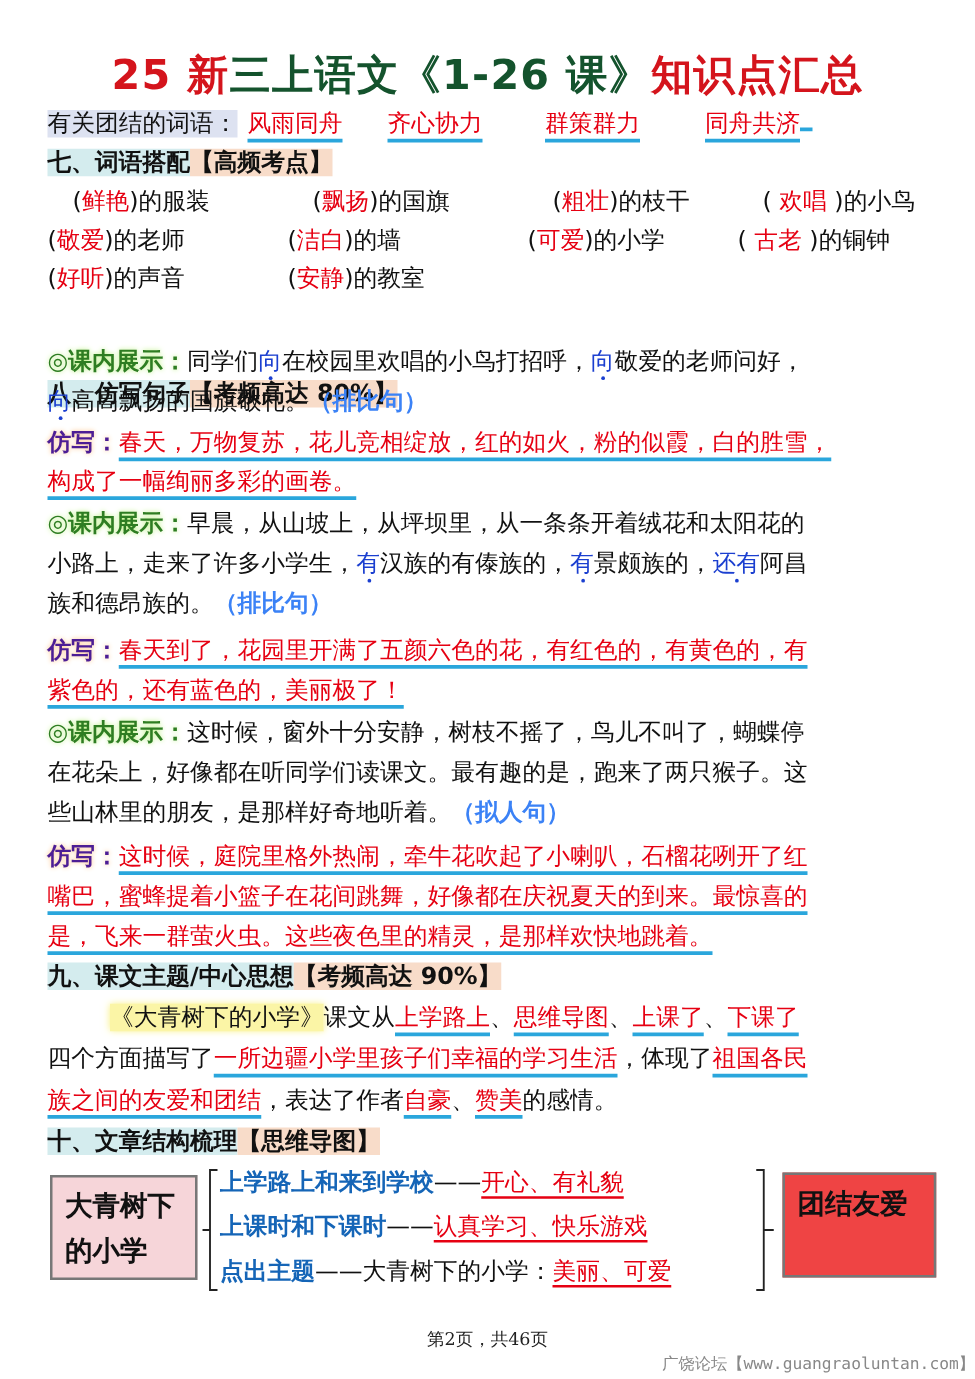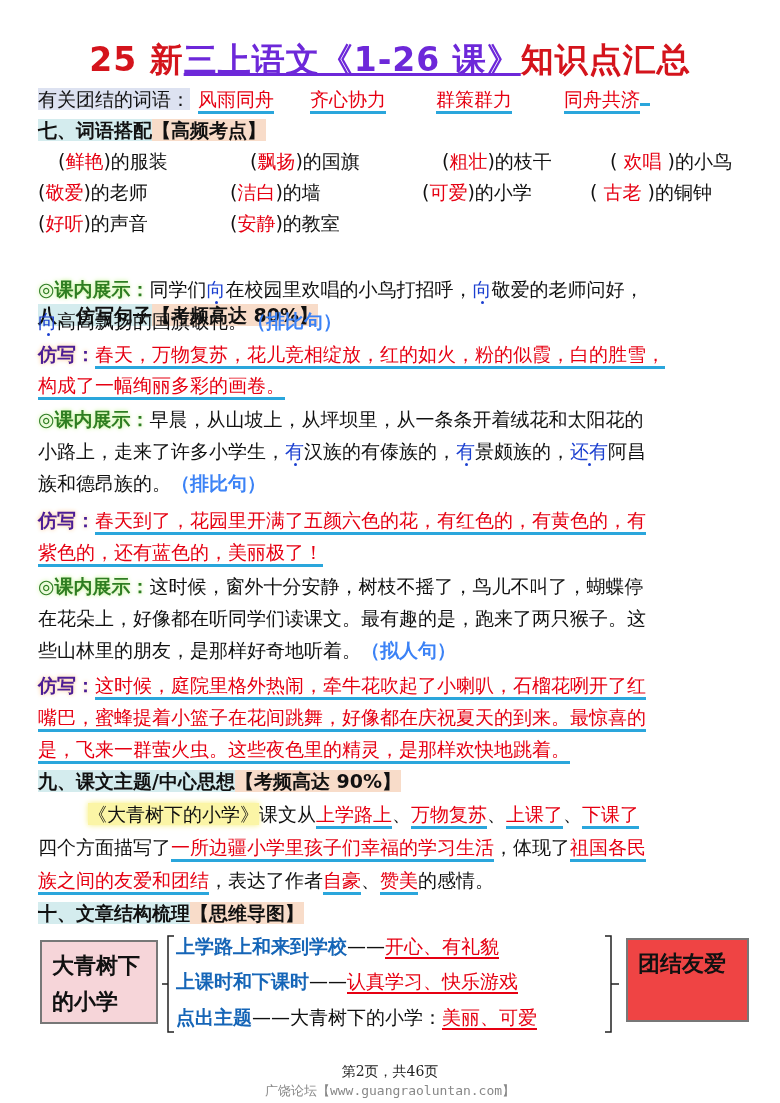--- a/index.html
+++ b/index.html
@@ -1,38 +1,38 @@
 <!DOCTYPE html>
 <html><head>
 <meta charset="utf-8">
 <style>
   html,body{margin:0;padding:0;background:#fff;}
   body{width:780px;height:1103px;position:relative;overflow:hidden;font-family:"DejaVu Sans","Liberation Sans",sans-serif;color:#111;}
   .title{position:absolute;left:0;top:38px;width:780px;text-align:center;font-size:33px;font-weight:bold;letter-spacing:1px;font-family:"DejaVu Sans",sans-serif;}
   .title .red{color:#d4141c;}
-  .title .blk{color:#6d28d9;text-decoration:underline;}
+  .title .blk{color:#14532d;}
   .line{position:absolute;left:38px;font-size:19px;line-height:30px;white-space:nowrap;}
   .hdr-a{background:#d4ecee;}
   .hdr-b{background:#f8dcc9;}
   .hdr-c{background:#dde2f1;}
   .red{color:#e60012;}
   .ul{border-bottom:3px solid #2aa6dc;padding-bottom:1px;}
   .redul{border-bottom:2px solid #e60012;}
   .green{color:#3b82f6;}
   .lbl-green{color:#2e7d22;font-weight:bold;text-shadow:0 0 4px #b8f07a;}
   .lbl-ora{color:#4c1d95;font-weight:bold;text-shadow:0 0 4px #ffc48a;}
   .blue-dot{color:#1b3fd0;position:relative;}
   .blue-dot::after{content:"";position:absolute;left:50%;bottom:-4px;width:3px;height:3px;margin-left:-1px;background:#1b3fd0;border-radius:50%;}
   .yel{background:#fbf5a6;box-shadow:0 0 6px #f8ef7a;}
   .col{display:inline-block;}
   .box{position:absolute;border:2px solid #777;font-size:22px;line-height:36px;padding:0 10px;box-sizing:border-box;font-weight:bold;}
   .map-item{position:absolute;font-size:19px;line-height:28px;white-space:nowrap;}
   .mblue{color:#1565b7;font-weight:bold;}
   .footer1{position:absolute;top:1063px;width:780px;text-align:center;font-size:14px;font-family:"DejaVu Serif",serif;color:#222;}
-  .footer2{position:absolute;top:1082px;width:780px;text-align:center;font-size:13px;color:#888;font-family:"DejaVu Sans Mono",monospace;}
+  .footer2{position:absolute;top:1082px;width:780px;text-align:right;font-size:13px;color:#888;font-family:"DejaVu Sans Mono",monospace;}
 </style>
 </head>
 <body>
 
 <div class="title">
   <span class="red">25 新</span><span class="blk">三上语文《1-26 课》</span><span class="red">知识点汇总</span>
 </div>
 
 <div class="line" style="top:84px;">
   <span class="hdr-c">有关团结的词语：</span><span style="display:inline-block;width:8px"></span><span class="red ul">风雨同舟</span><span style="display:inline-block;width:36px"></span><span class="red ul">齐心协力</span><span style="display:inline-block;width:50px"></span><span class="red ul">群策群力</span><span style="display:inline-block;width:52px"></span><span class="red ul">同舟共济</span><span class="ul" style="display:inline-block;width:10px"></span>
@@ -95,21 +95,21 @@
 <div class="line" style="top:670px;">
   <span class="lbl-ora">仿写：</span><span class="red ul">这时候，庭院里格外热闹，牵牛花吹起了小喇叭，石榴花咧开了红</span>
 </div>
 <div class="line" style="top:702px;"><span class="red ul">嘴巴，蜜蜂提着小篮子在花间跳舞，好像都在庆祝夏天的到来。最惊喜的</span></div>
 <div class="line" style="top:734px;"><span class="red ul">是，飞来一群萤火虫。这些夜色里的精灵，是那样欢快地跳着。</span></div>
 
 <div class="line" style="top:766px;font-weight:bold;">
   <span class="hdr-a">九、课文主题/中心思想</span><span class="hdr-b">【考频高达 90%】</span>
 </div>
 <div class="line" style="top:799px;left:88px;">
-  <span class="yel">《大青树下的小学》</span><span>课文从</span><span class="red ul">上学路上</span><span>、</span><span class="red ul">万物复苏</span><span>、</span><span class="red ul">上课了</span><span>、</span><span class="red ul">下课了</span>
+  <span class="yel">《大青树下的小学》</span><span>课文从</span><span class="red ul">上学路上</span><span>、</span><span class="red ul">思维导图</span><span>、</span><span class="red ul">上课了</span><span>、</span><span class="red ul">下课了</span>
 </div>
 <div class="line" style="top:832px;">
   <span>四个方面描写了</span><span class="red ul">一所边疆小学里孩子们幸福的学习生活</span><span>，体现了</span><span class="red ul">祖国各民</span>
 </div>
 <div class="line" style="top:865px;">
   <span class="red ul">族之间的友爱和团结</span><span>，表达了作者</span><span class="red ul">自豪</span><span>、</span><span class="red ul">赞美</span><span>的感情。</span>
 </div>
 
 <div class="line" style="top:898px;font-weight:bold;">
   <span class="hdr-a">十、文章结构梳理</span><span class="hdr-b">【思维导图】</span>

